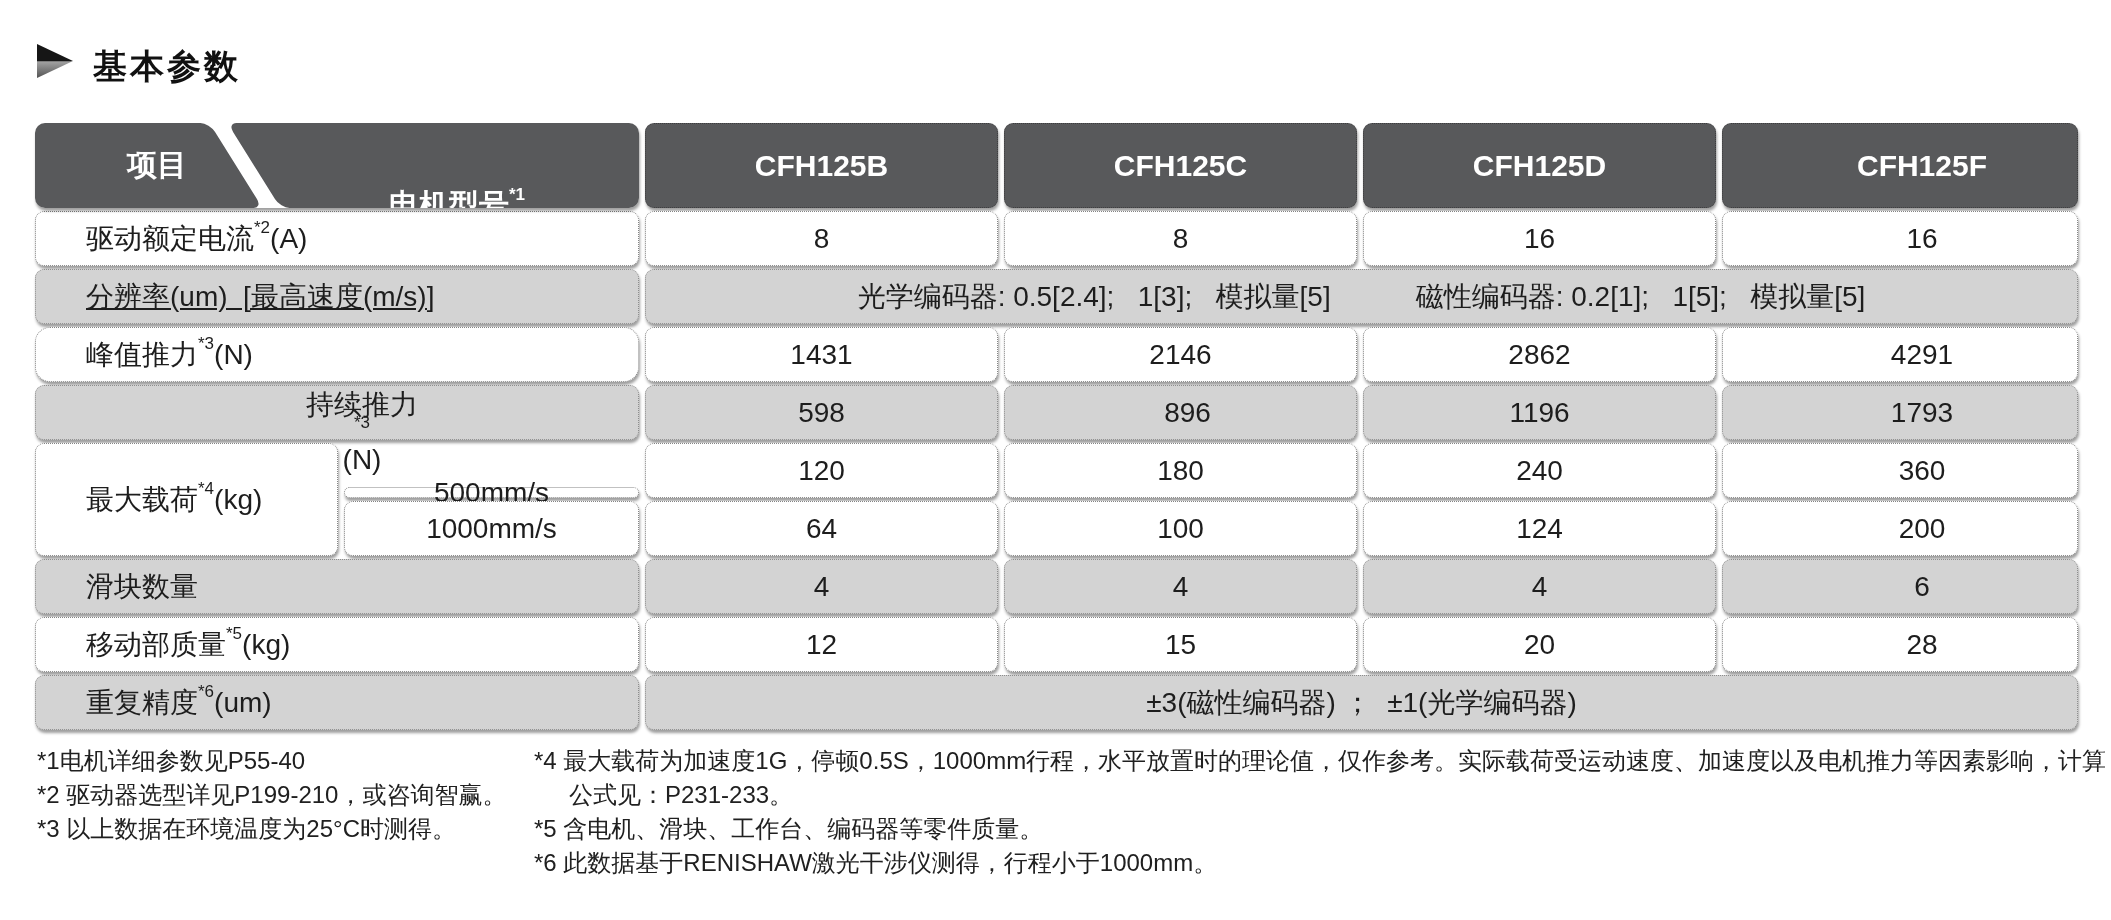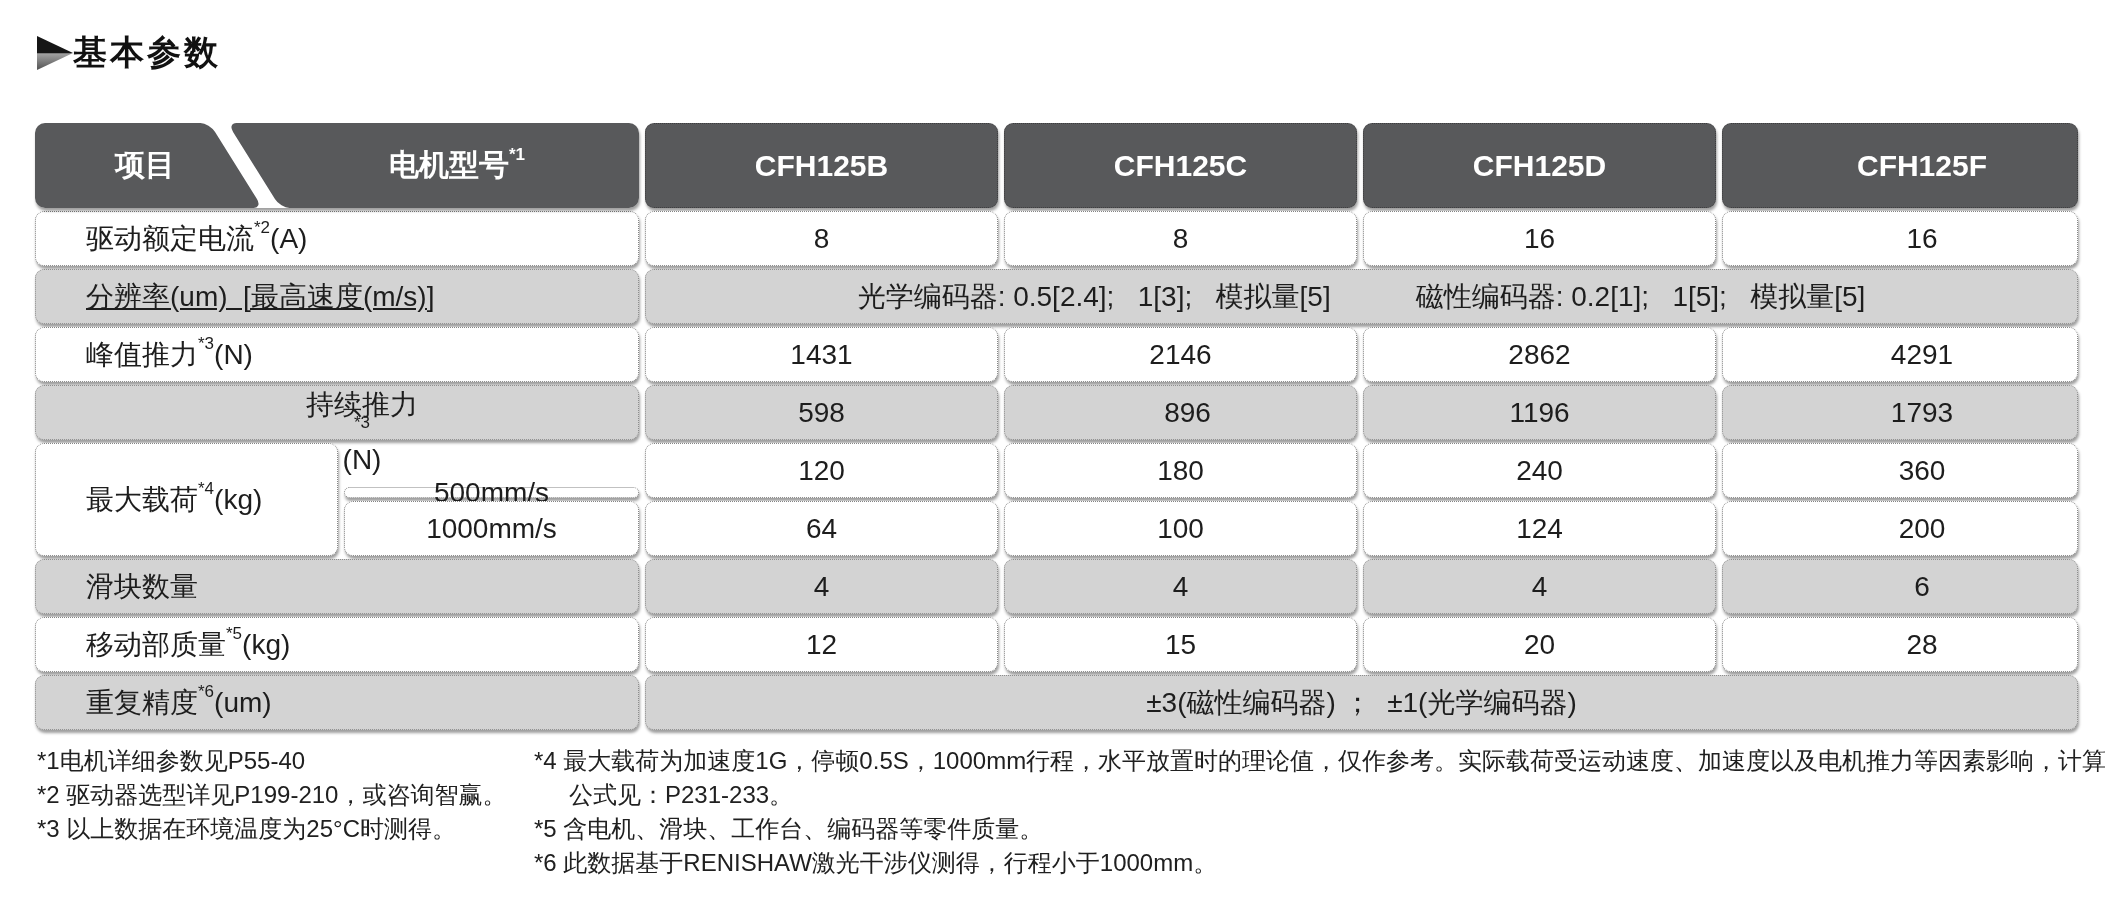--- a/index.html
+++ b/index.html
@@ -3,21 +3,21 @@
 <meta charset="utf-8">
 <style>
   html,body { margin:0; padding:0; background:#ffffff; }
   .page {
     position:relative; width:2111px; height:920px; overflow:hidden;
     font-family:"Liberation Sans","DejaVu Sans",sans-serif; color:#1d1d1d;
     background:#ffffff;
   }
 
   
-  .titlebar { position:absolute; left:37px; top:30px; display:flex; align-items:center; }
+  .titlebar { position:absolute; left:37px; top:44px; display:flex; gap:20px; }
   .tri {
     width:36px; height:34px;
     clip-path:polygon(0 0,100% 50%,0 100%);
     background:linear-gradient(180deg,#161616 0%,#161616 50%,#a2a2a2 52%,#525252 100%);
   }
   .titletext { font-size:34px; font-weight:700; letter-spacing:3px; color:#111; }
 
   
   .t {
     position:absolute; left:35px; top:123px;
@@ -48,22 +48,22 @@
 
   
   .corner { position:relative; overflow:hidden; background:#ffffff; border-radius:10px;
             box-shadow:1px 3px 3px rgba(0,0,0,0.38); }
   .corner-a, .corner-b { position:absolute; top:0; bottom:0; background:#58595b; border-radius:9px;
                          transform:skewX(32deg); }
   .corner-a { left:-46px; width:247px; }
   .corner-b { left:219px; right:-46px; }
   .corner-txt { position:absolute; top:0; height:100%; display:flex; align-items:center;
                 justify-content:center; color:#fff; font-weight:700; font-size:30px; z-index:2; }
-  .corner-item  { left:4px; width:212px; }
-  .corner-model { left:240px; right:0; }
+  .corner-item  { left:16px; width:212px; }
+  .corner-model { left:240px; right:0;margin-top:40px; }
 
   .res-val { gap:85px; }
 
   
   .notes { position:absolute; left:37px; top:744px; display:flex; }
   .notes-left  { width:497px; }
   .note { font-size:24px; line-height:34px; white-space:nowrap; color:#202020; }
   .indent { padding-left:35px; }
 </style>
 </head>
@@ -97,21 +97,21 @@
     <div class="cell white c4" style="grid-row:2;">8</div>
     <div class="cell white c5" style="grid-row:2;">16</div>
     <div class="cell white c6" style="grid-row:2;">16</div>
 
     <div class="cell gray lbl c12" style="grid-row:3;text-decoration:underline;"><span>分辨率(um)  [最高速度(m/s)]</span></div>
     <div class="cell gray c36 res-val" style="grid-row:3;">
       <span>光学编码器: 0.5[2.4];   1[3];   模拟量[5]</span>
       <span>磁性编码器: 0.2[1];   1[5];   模拟量[5]</span>
     </div>
 
-    <div class="cell white lbl c12" style="grid-row:4;"><span>峰值推力</span><span class="sx">*3</span><span>(N)</span></div>
+    <div class="cell white lbl c12" style="grid-row:4;border-radius:15px;"><span>峰值推力</span><span class="sx">*3</span><span>(N)</span></div>
     <div class="cell white c3" style="grid-row:4;">1431</div>
     <div class="cell white c4" style="grid-row:4;">2146</div>
     <div class="cell white c5" style="grid-row:4;">2862</div>
     <div class="cell white c6" style="grid-row:4;">4291</div>
 
     <div class="cell gray lbl c12" style="grid-row:5;flex-direction:column;"><span>持续推力</span><span class="sx">*3</span><span>(N)</span></div>
     <div class="cell gray c3" style="grid-row:5;">598</div>
     <div class="cell gray c4" style="grid-row:5;padding-left:14px;">896</div>
     <div class="cell gray c5" style="grid-row:5;">1196</div>
     <div class="cell gray c6" style="grid-row:5;">1793</div>

